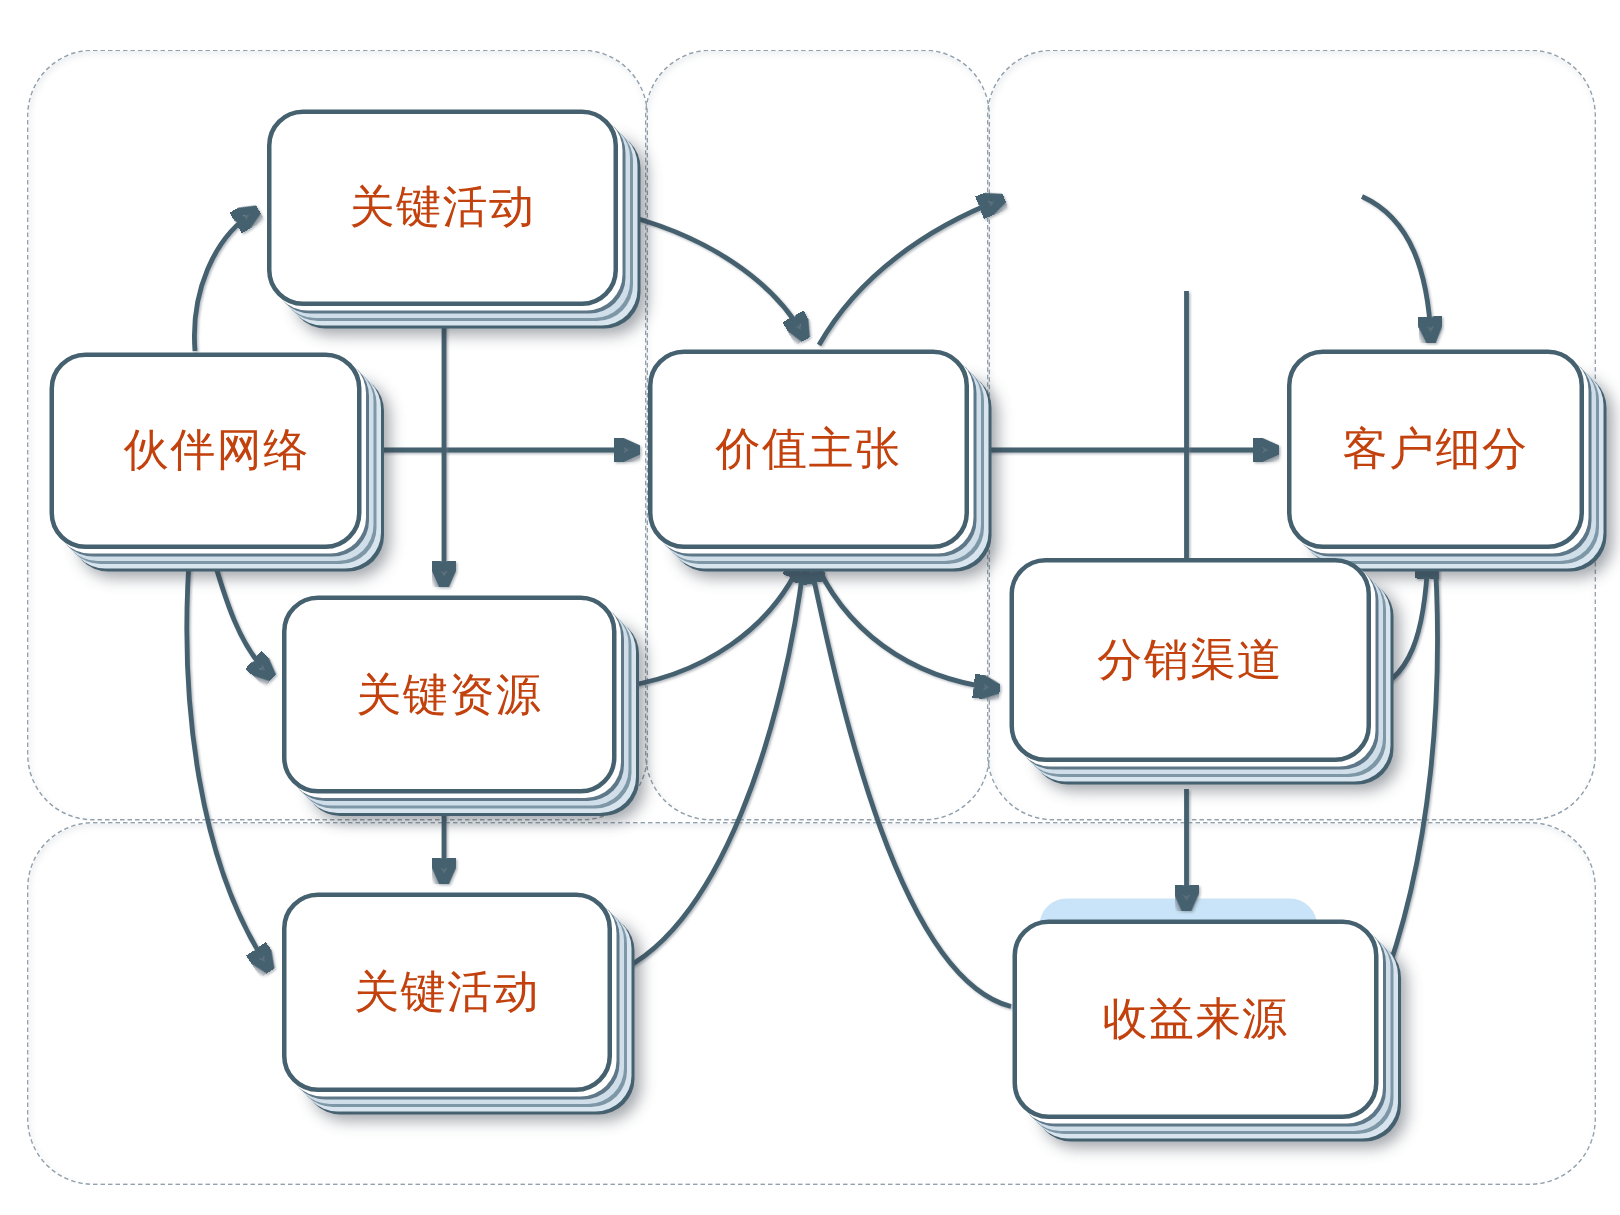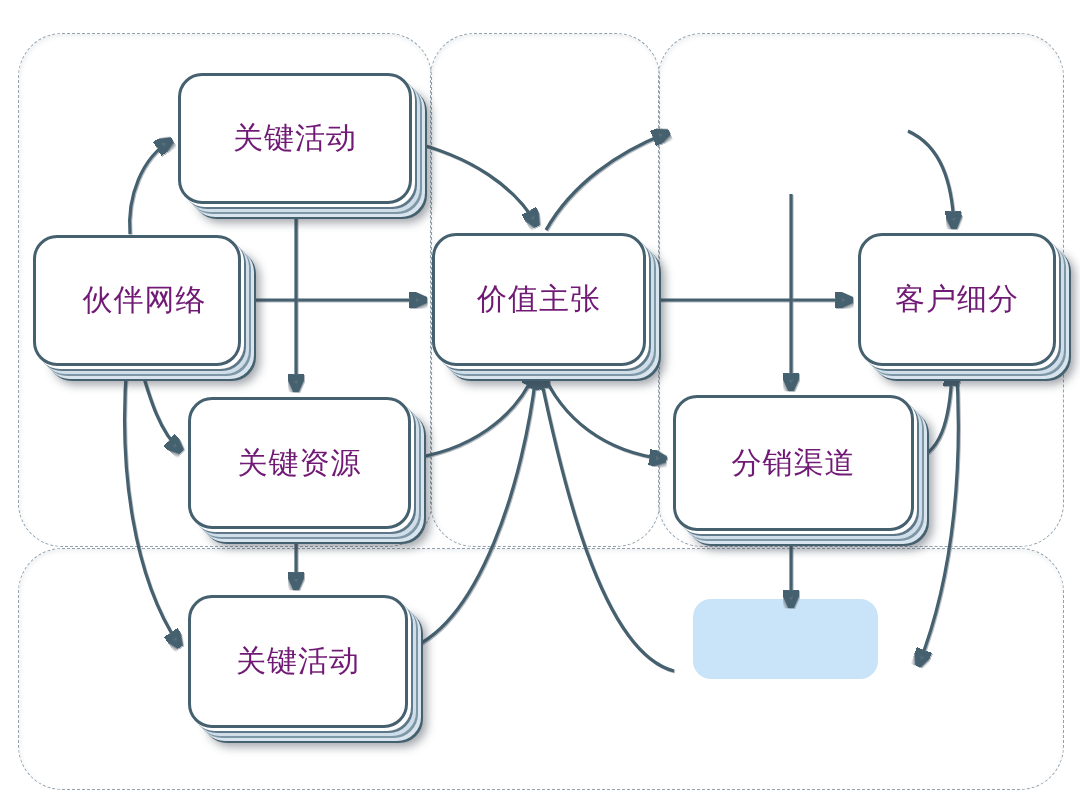--- a/index.html
+++ b/index.html
@@ -22,21 +22,21 @@
     box-shadow:
       3px 3px 0 #ffffff,
       5px 5px 0 #5e7889,
       8px 8px 0 #cfdee9,
       10px 10px 0 #7e97a7,
       13px 13px 0 #d9e5ee,
       15px 15px 0 #45606e,
       19px 19px 10px rgba(50,60,72,0.45);
   }
   .node .label{
-    color:#701a75;font-size:30px;letter-spacing:1px;font-weight:400;white-space:nowrap;
+    color:#c2410c;font-size:30px;letter-spacing:1px;font-weight:400;white-space:nowrap;
   }
   .selection-highlight{
     position:absolute;z-index:2;background:#c9e4f8;border-radius:18px;
   }
 </style>
 </head>
 <body>
 
 <div class="canvas">
 
@@ -91,18 +91,21 @@
 
   <div class="node" style="left:432px;top:233px;width:208px;height:127px;">
     <span class="label">价值主张</span>
   </div>
 
 
   <div class="node" style="left:858px;top:233px;width:192px;height:127px;justify-content:center;">
     <span class="label">客户细分</span>
   </div>
 
-  <div class="node" style="left:673px;top:395px;width:235px;height:130px;">
+  <div class="node" style="left:673px;top:372px;width:235px;height:130px;">
     <span class="label">分销渠道</span>
   </div>
 
+  <div class="node" style="left:675px;top:613px;width:238px;height:127px;">
+    <span class="label">收益来源</span>
+  </div>
 
 </div>
 
 </body></html>

